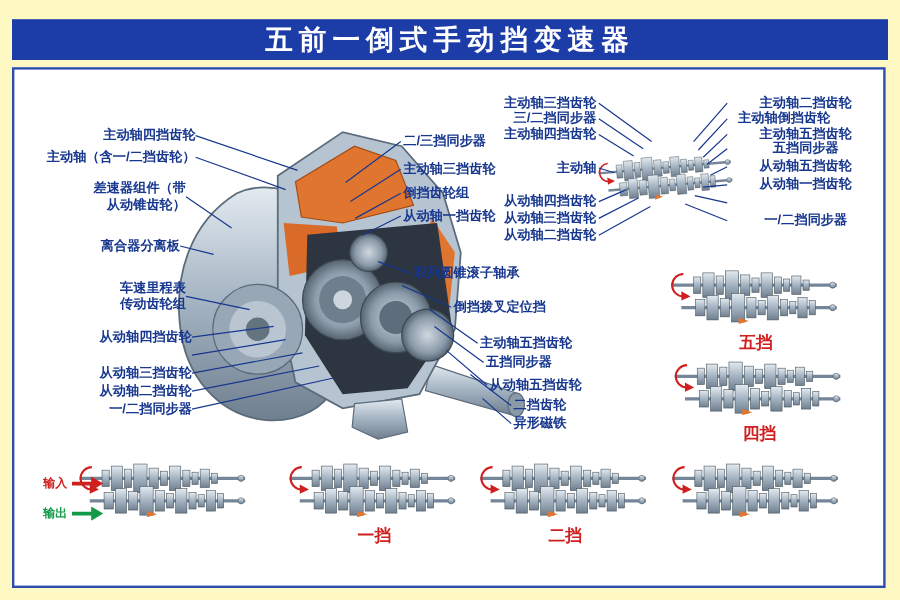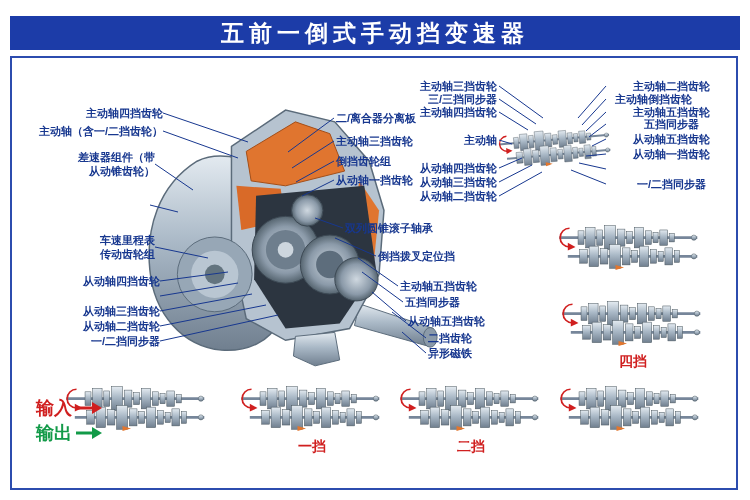--- a/index.html
+++ b/index.html
@@ -1,30 +1,30 @@
 <!DOCTYPE html>
 <html><head>
 <meta charset="utf-8">
 <style>
   html,body{margin:0;padding:0;}
   body{width:750px;height:500px;background:#c9d7e4;font-family:"Liberation Sans","DejaVu Sans",sans-serif;}
-  .stage{position:relative;width:750px;height:500px;overflow:hidden;background:#ffffff;}
+  .stage{position:relative;width:750px;height:500px;overflow:hidden;background:#fef9c3;}
   .title-bar{position:absolute;left:10px;top:16px;width:730px;height:34px;background:#1c3ca8;
     display:flex;align-items:center;justify-content:center;}
   .title-bar span{color:#ffffff;font-size:23px;font-weight:bold;letter-spacing:5px;}
   .panel{position:absolute;left:10px;top:56px;width:728px;height:434px;background:#ffffff;
     border:2px solid #2c4cae;box-sizing:border-box;}
   .lines{position:absolute;left:0;top:0;width:750px;height:500px;pointer-events:none;z-index:3;}
   .illu{position:absolute;z-index:2;}
   .pl{position:absolute;z-index:4;color:#17378f;font-size:11px;font-weight:bold;line-height:14px;white-space:pre-line;}
   .pl.r{text-align:right;}
   .pl.l{text-align:center;}
   .gear-label{position:absolute;z-index:4;width:150px;text-align:center;color:#d01f1f;
     font-size:14px;font-weight:bold;}
-  .legend-row{position:absolute;z-index:4;display:flex;align-items:center;gap:4px;font-size:18px;font-weight:bold;}
+  .legend-row{position:absolute;z-index:4;display:flex;align-items:center;gap:4px;font-size:10px;font-weight:bold;}
   .legend-row.in{color:#d01f1f;}
   .legend-row.out{color:#129a48;}
   .train{position:absolute;z-index:2;}
 </style>
 </head>
 <body>
 
 <svg width="0" height="0" style="position:absolute" aria-hidden="true">
   <defs>
     <linearGradient id="metalV" x1="0" y1="0" x2="0" y2="1">
@@ -135,55 +135,57 @@
          M334,118 L288,152 M334,141 L292,168 M334,161 L296,182 M334,180 L302,196 M343,228 L315,218
          M376,256 L335,238 M398,286 L358,258 M403,302 L362,272 M406,321 L372,292 M426,338 L392,312 M426,353 L402,332
          M499,86 L543,118 M499,99 L536,124 M499,112 L528,130 M499,140 L512,144 M499,168 L522,158 M499,182 L532,165 M499,196 L542,172
          M606,86 L578,118 M606,99 L582,125 M606,112 L586,131 M606,124 L589,137 M606,139 L592,146 M606,154 L586,156 M606,169 L579,163 M606,184 L571,170"></path>
   </svg>
 
   <div class="pl r" style="left:20px;top:106px;width:143px">主动轴四挡齿轮</div>
   <div class="pl r" style="left:20px;top:124px;width:143px">主动轴（含一/二挡齿轮）</div>
   <div class="pl r" style="left:20px;top:150px;width:135px">差速器组件（带
 从动锥齿轮）</div>
+  <div class="pl r" style="left:20px;top:198px;width:130px">离合器分离板</div>
   <div class="pl r" style="left:20px;top:233px;width:135px">车速里程表
 传动齿轮组</div>
   <div class="pl r" style="left:20px;top:274px;width:140px">从动轴四挡齿轮</div>
   <div class="pl r" style="left:20px;top:304px;width:140px">从动轴三挡齿轮</div>
   <div class="pl r" style="left:20px;top:319px;width:140px">从动轴二挡齿轮</div>
   <div class="pl r" style="left:20px;top:334px;width:140px">一/二挡同步器</div>
 
-  <div class="pl l" style="left:336px;top:111px">二/离合器分离板</div>
+  <div class="pl l" style="left:336px;top:111px">二/三挡同步器</div>
   <div class="pl l" style="left:336px;top:134px">主动轴三挡齿轮</div>
   <div class="pl l" style="left:336px;top:154px">倒挡齿轮组</div>
   <div class="pl l" style="left:336px;top:173px">从动轴一挡齿轮</div>
   <div class="pl l" style="left:345px;top:221px">双列圆锥滚子轴承</div>
   <div class="pl l" style="left:378px;top:249px">倒挡拨叉定位挡</div>
   <div class="pl l" style="left:400px;top:279px">主动轴五挡齿轮</div>
   <div class="pl l" style="left:405px;top:295px">五挡同步器</div>
   <div class="pl l" style="left:408px;top:314px">从动轴五挡齿轮</div>
   <div class="pl l" style="left:428px;top:331px">二挡齿轮</div>
   <div class="pl l" style="left:428px;top:346px">异形磁铁</div>
 
   <div class="pl r" style="left:387px;top:79px;width:110px">主动轴三挡齿轮</div>
-  <div class="pl r" style="left:387px;top:92px;width:110px">三/三挡同步器</div>
+  <div class="pl r" style="left:387px;top:92px;width:110px">三/二挡同步器</div>
   <div class="pl r" style="left:387px;top:105px;width:110px">主动轴四挡齿轮</div>
   <div class="pl r" style="left:387px;top:133px;width:110px">主动轴</div>
   <div class="pl r" style="left:387px;top:161px;width:110px">从动轴四挡齿轮</div>
   <div class="pl r" style="left:387px;top:175px;width:110px">从动轴三挡齿轮</div>
   <div class="pl r" style="left:387px;top:189px;width:110px">从动轴二挡齿轮</div>
 
   <div class="pl l" style="left:609px;top:79px;width:125px">主动轴二挡齿轮</div>
   <div class="pl l" style="left:591px;top:92px;width:125px">主动轴倒挡齿轮</div>
   <div class="pl l" style="left:609px;top:105px;width:125px">主动轴五挡齿轮</div>
   <div class="pl l" style="left:609px;top:117px;width:125px">五挡同步器</div>
   <div class="pl l" style="left:609px;top:132px;width:125px">从动轴五挡齿轮</div>
   <div class="pl l" style="left:609px;top:147px;width:125px">从动轴一挡齿轮</div>
   <div class="pl l" style="left:609px;top:177px;width:125px">一/二挡同步器</div>
 
+  <div class="gear-label" style="left:555px;top:277px">五挡</div>
   <div class="gear-label" style="left:558px;top:353px">四挡</div>
   <div class="gear-label" style="left:396px;top:438px">二挡</div>
   <div class="gear-label" style="left:237px;top:438px">一挡</div>
 
   <div class="legend-row in" style="left:36px;top:396px">
     <span>输入</span>
     <svg width="26" height="12">
       <line x1="0" y1="6" x2="17" y2="6" stroke="#d01f1f" stroke-width="3"></line>
       <polygon points="16,0 26,6 16,12" fill="#d01f1f"></polygon>
     </svg>

